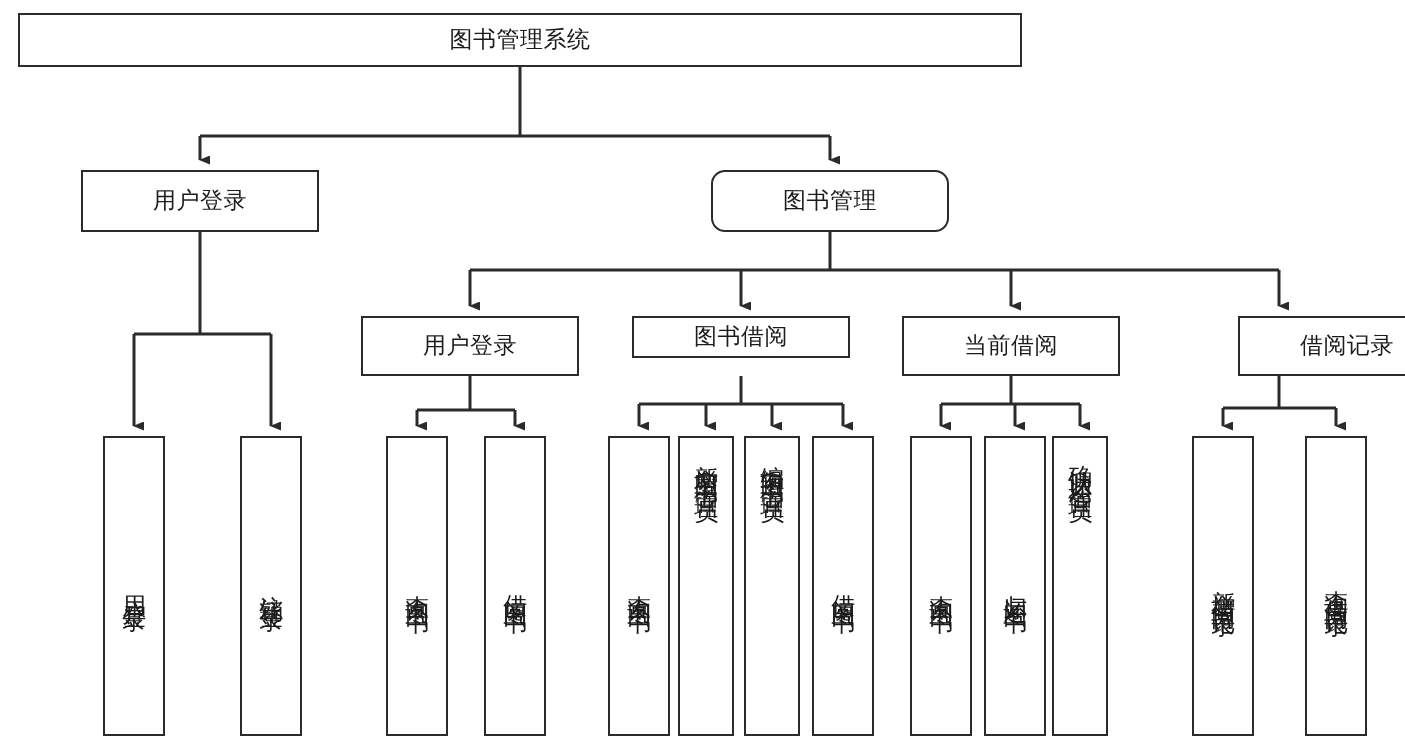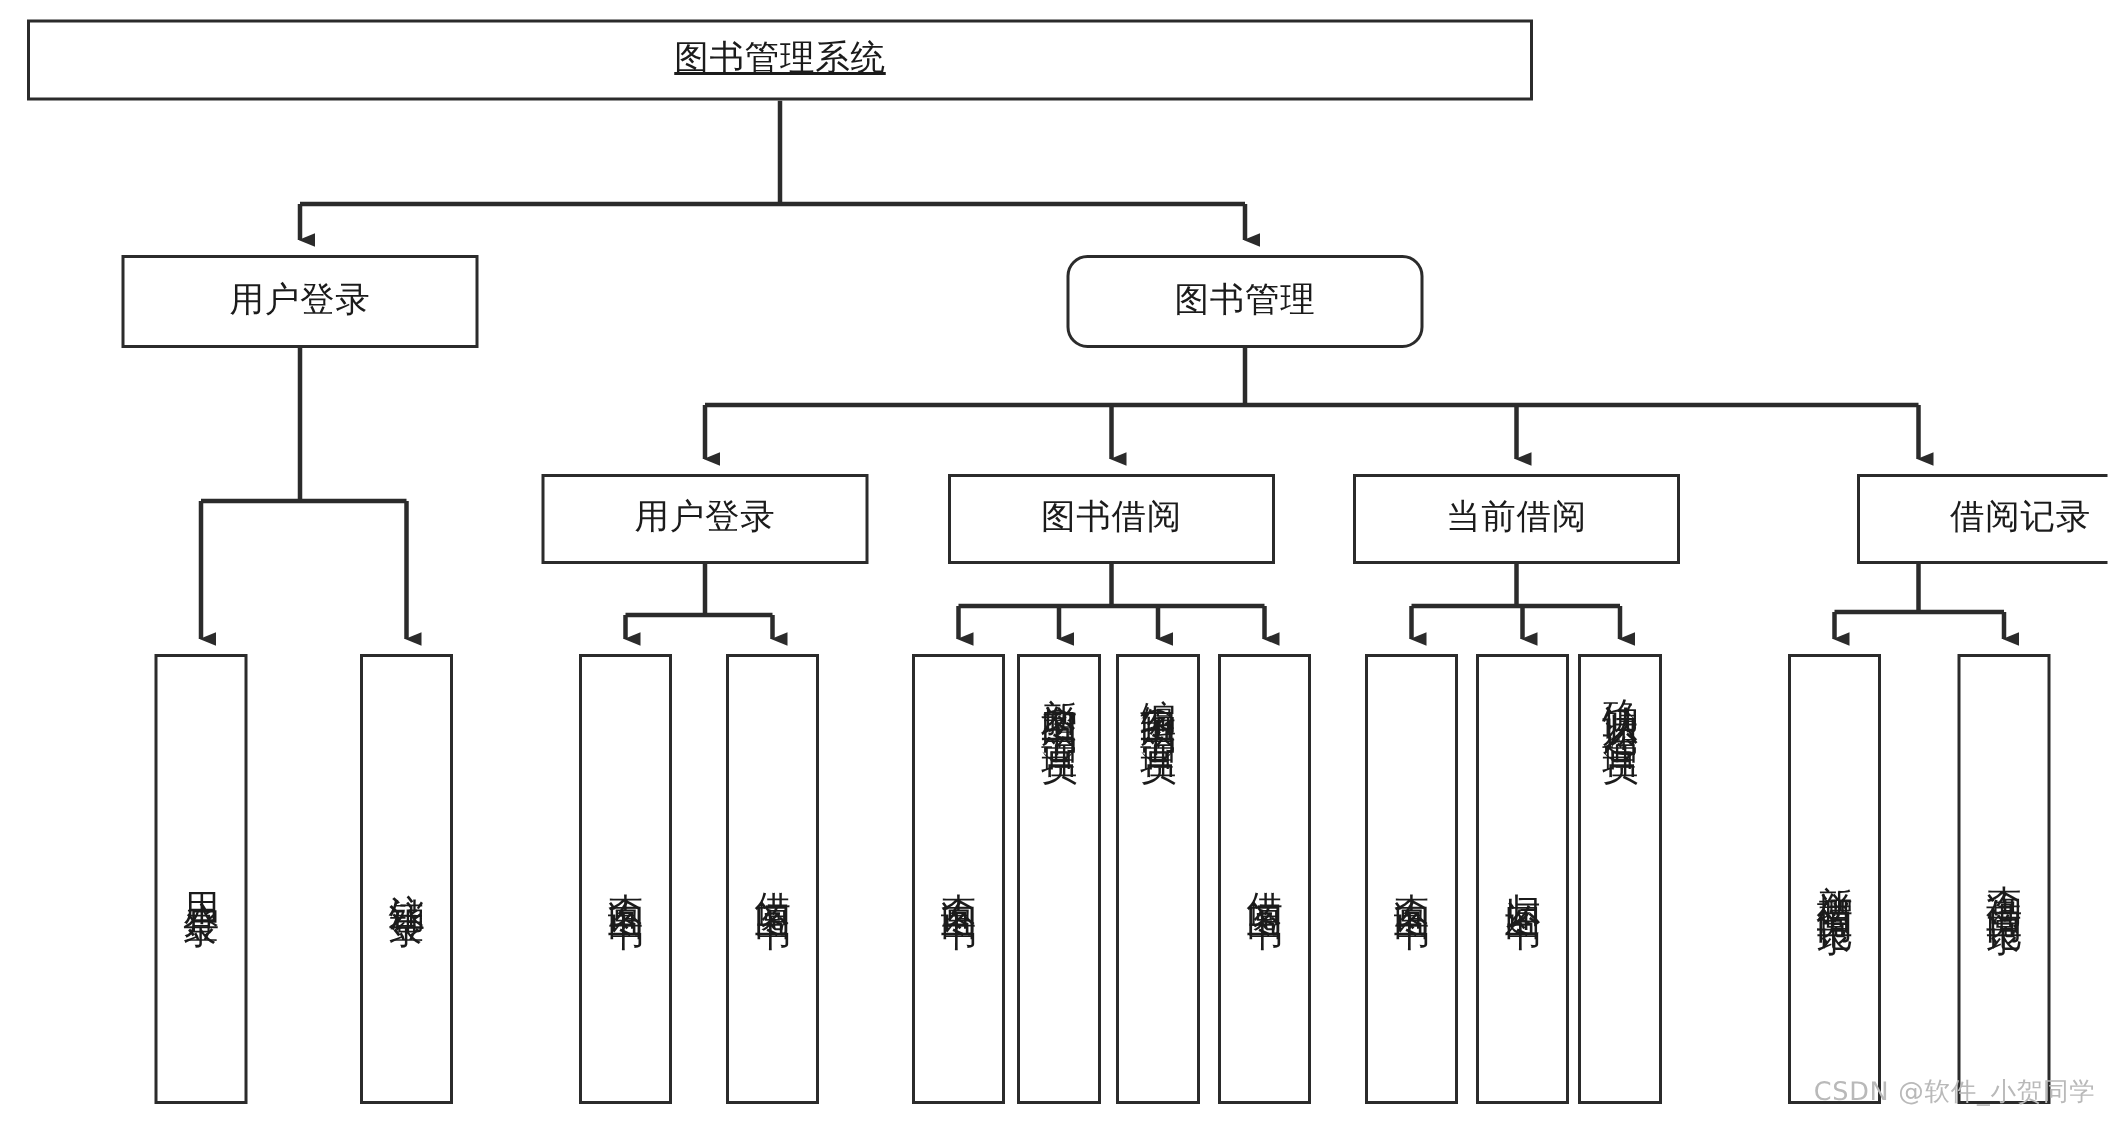--- a/index.html
+++ b/index.html
@@ -126,35 +126,35 @@
       <path d="M1015,404 L1015,426" marker-end="url(#arrowhead)"></path>
       <path d="M1080,404 L1080,426" marker-end="url(#arrowhead)"></path>
 
       <path d="M1279,376 L1279,408"></path>
       <path d="M1223,408 L1336,408"></path>
       <path d="M1223,408 L1223,426" marker-end="url(#arrowhead)"></path>
       <path d="M1336,408 L1336,426" marker-end="url(#arrowhead)"></path>
     </g>
   </svg>
 
-  <div class="node horiz" style="left:18px; top:13px; width:1004px; height:54px;text-decoration:underline;">
+  <div class="node horiz" style="left:18px; top:13px; width:1004px; height:54px;">
     <span class="node-label">图书管理系统</span>
   </div>
 
   <div class="node horiz" style="left:81px; top:170px; width:238px; height:62px;">
     <span class="node-label">用户登录</span>
   </div>
   <div class="node horiz" style="left:711px; top:170px; width:238px; height:62px;border-radius:14px;">
     <span class="node-label">图书管理</span>
   </div>
 
   <div class="node horiz" style="left:361px; top:316px; width:218px; height:60px;">
     <span class="node-label">用户登录</span>
   </div>
-  <div class="node horiz" style="left:632px; top:316px; width:218px; height:60px;">
+  <div class="node horiz" style="left:632px; top:316px; width:218px; height:42px;">
     <span class="node-label">图书借阅</span>
   </div>
   <div class="node horiz" style="left:902px; top:316px; width:218px; height:60px;">
     <span class="node-label">当前借阅</span>
   </div>
   <div class="node horiz" style="left:1238px; top:316px; width:218px; height:60px;">
     <span class="node-label">借阅记录</span>
   </div>
 
   <div class="node vert centered" style="left:103px; top:436px; width:62px; height:300px;">
@@ -194,15 +194,14 @@
     <span class="node-label">确认归还（管理员）</span>
   </div>
 
   <div class="node vert centered" style="left:1192px; top:436px; width:62px; height:300px;">
     <span class="node-label">新增借阅记录</span>
   </div>
   <div class="node vert centered" style="left:1305px; top:436px; width:62px; height:300px;">
     <span class="node-label">查询借阅记录</span>
   </div>
 
-  <div class="watermark">CSDN @软件_小贺同学</div>
 
 </div>
 
 </body></html>

